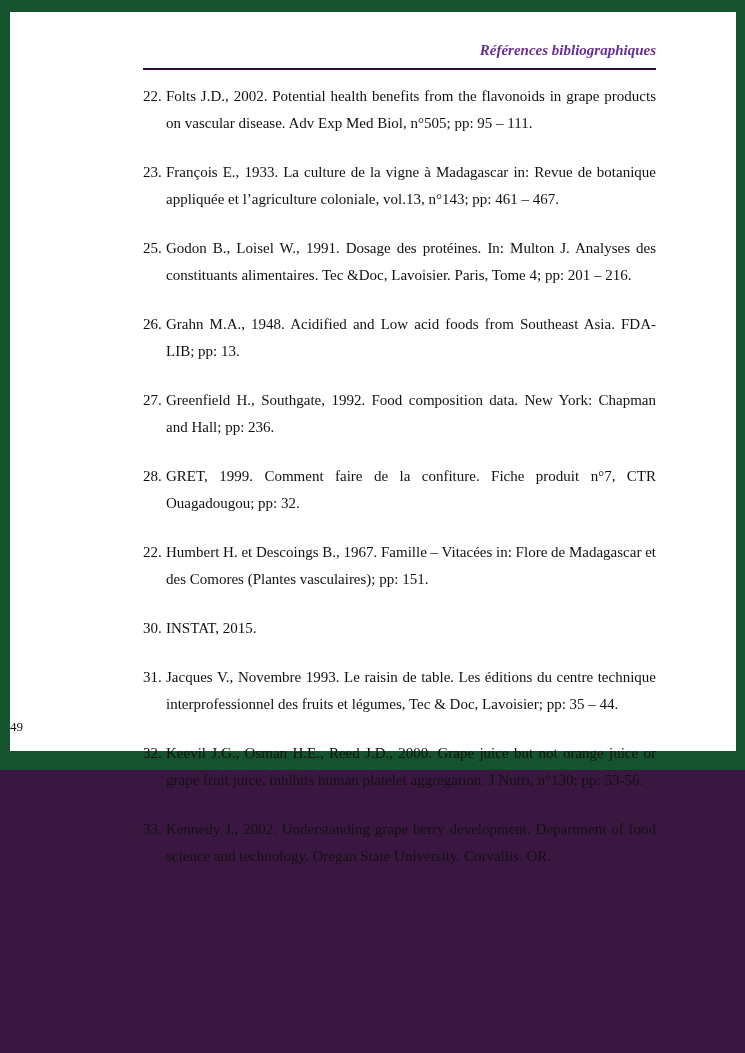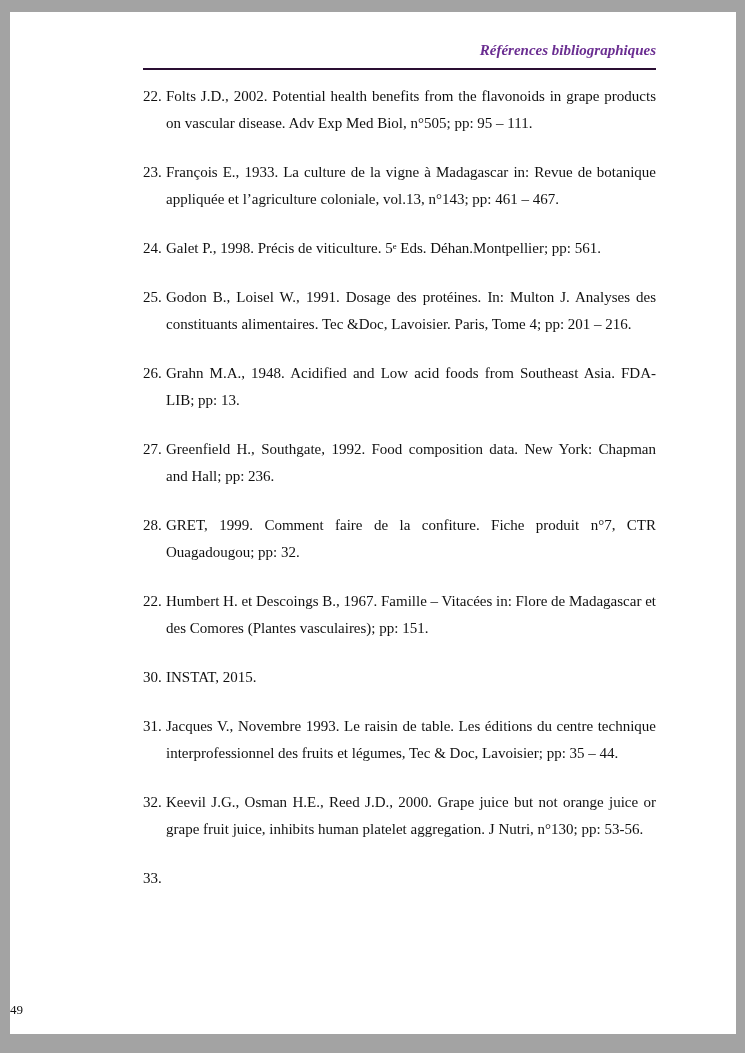--- a/index.html
+++ b/index.html
@@ -6,22 +6,22 @@
   html, body { margin: 0; padding: 0; }
   body {
     width: 745px;
     height: 1053px;
     background: #3a1740;
     font-family: "Liberation Serif", "DejaVu Serif", serif;
   }
   .page-frame {
     position: relative;
     width: 745px;
-    height: 1053px;
-    background: #a3a3a3;
+    height: 770px;
+    background: #14532d;
   }
   .sheet {
     position: absolute;
     top: 12px;
     left: 10px;
     right: 9px;
     bottom: 19px;
     background: #ffffff;
   }
   .content {
@@ -74,27 +74,26 @@
 
 <div class="page-frame">
   <div class="sheet">
     <div class="content">
       <div class="header">
         <div class="header-title">Références bibliographiques</div>
       </div>
       <div class="refs" id="refs">
           <div class="ref"><span class="num">22.</span><span class="txt">Folts J.D., 2002. Potential health benefits from the flavonoids in grape products on vascular disease. Adv Exp Med Biol, n°505; pp: 95 – 111.</span></div>
           <div class="ref"><span class="num">23.</span><span class="txt">François E., 1933. La culture de la vigne à Madagascar in: Revue de botanique appliquée et l’agriculture coloniale, vol.13, n°143; pp: 461 – 467.</span></div>
-          <div class="ref"><span class="num">24.</span><span class="txt">Galet P., 1998. Précis de viticulture. 5ᵉ Eds. Déhan.Montpellier; pp: 561.</span></div>
           <div class="ref"><span class="num">25.</span><span class="txt">Godon B., Loisel W., 1991. Dosage des protéines. In: Multon J. Analyses des constituants alimentaires. Tec &amp;Doc, Lavoisier. Paris, Tome 4; pp: 201 – 216.</span></div>
           <div class="ref"><span class="num">26.</span><span class="txt">Grahn M.A., 1948. Acidified and Low acid foods from Southeast Asia. FDA-LIB; pp: 13.</span></div>
           <div class="ref"><span class="num">27.</span><span class="txt">Greenfield H., Southgate, 1992. Food composition data. New York: Chapman and Hall; pp: 236.</span></div>
           <div class="ref"><span class="num">28.</span><span class="txt">GRET, 1999. Comment faire de la confiture. Fiche produit n°7, CTR Ouagadougou; pp: 32.</span></div>
           <div class="ref"><span class="num">22.</span><span class="txt">Humbert H. et Descoings B., 1967. Famille – Vitacées in: Flore de Madagascar et des Comores (Plantes vasculaires); pp: 151.</span></div>
           <div class="ref"><span class="num">30.</span><span class="txt">INSTAT, 2015.</span></div>
           <div class="ref"><span class="num">31.</span><span class="txt">Jacques V., Novembre 1993. Le raisin de table. Les éditions du centre technique interprofessionnel des fruits et légumes, Tec &amp; Doc, Lavoisier; pp: 35 – 44.</span></div>
           <div class="ref"><span class="num">32.</span><span class="txt">Keevil J.G., Osman H.E., Reed J.D., 2000. Grape juice but not orange juice or grape fruit juice, inhibits human platelet aggregation. J Nutri, n°130; pp: 53-56.</span></div>
-          <div class="ref"><span class="num">33.</span></div>
+          <div class="ref"><span class="num">33.</span><span class="txt">Kennedy J., 2002. Understanding grape berry development. Department of food science and technology. Oregan State University. Corvallis. OR.</span></div>
         </div>
     </div>
     <div class="page-number">49</div>
   </div>
 </div>
 
 </body></html>

